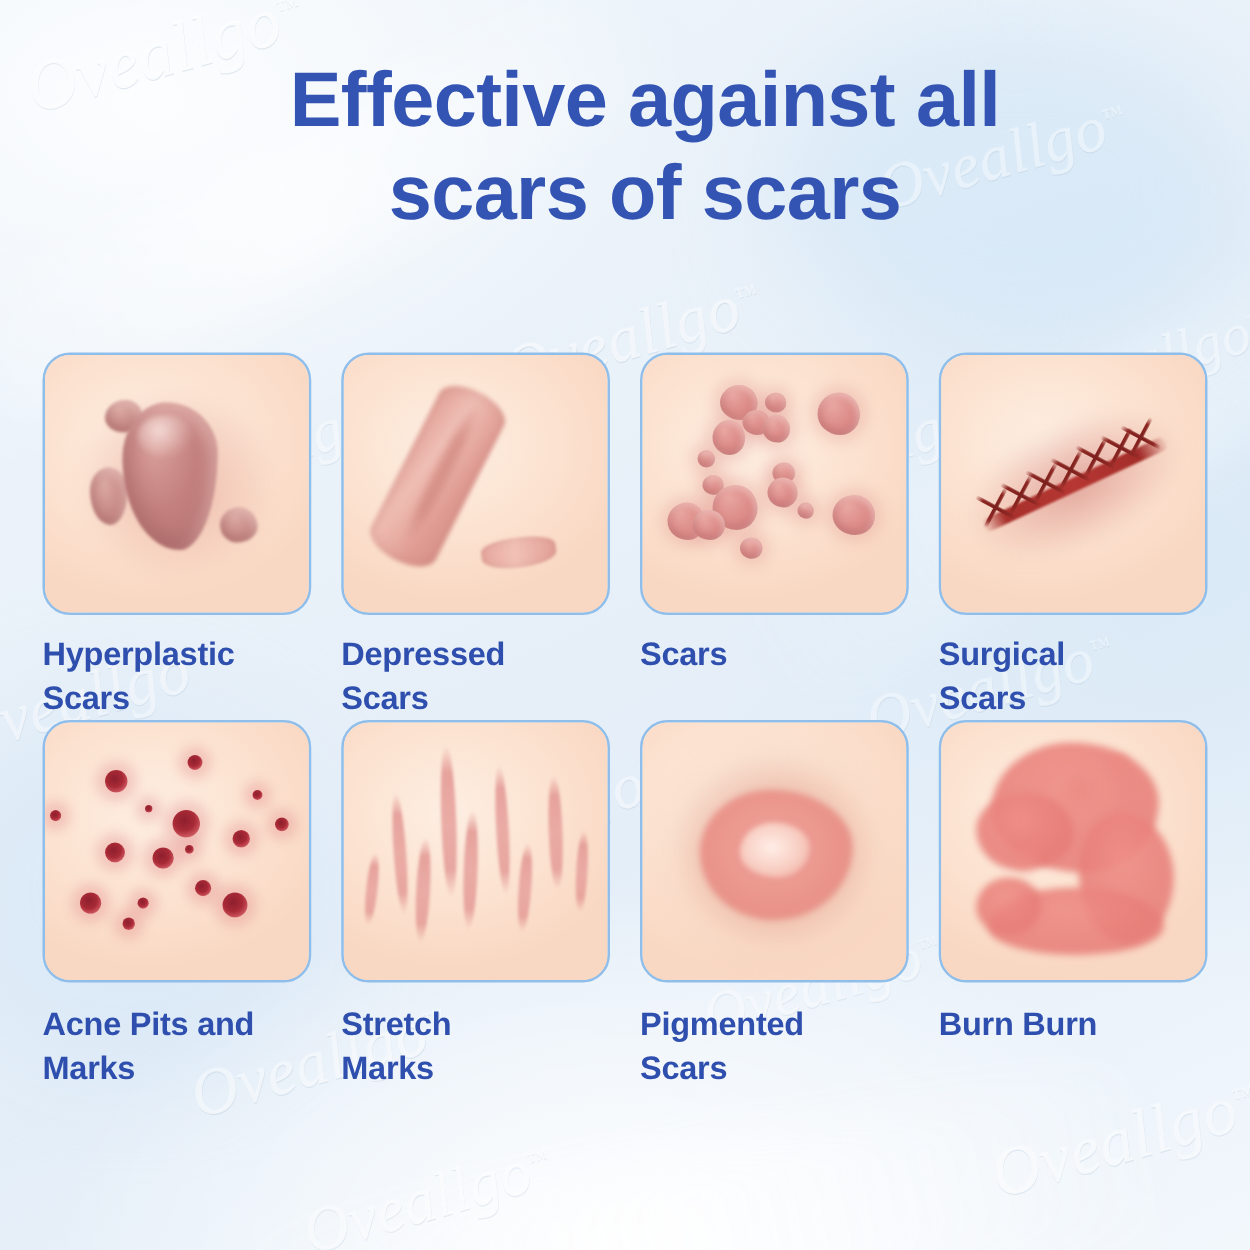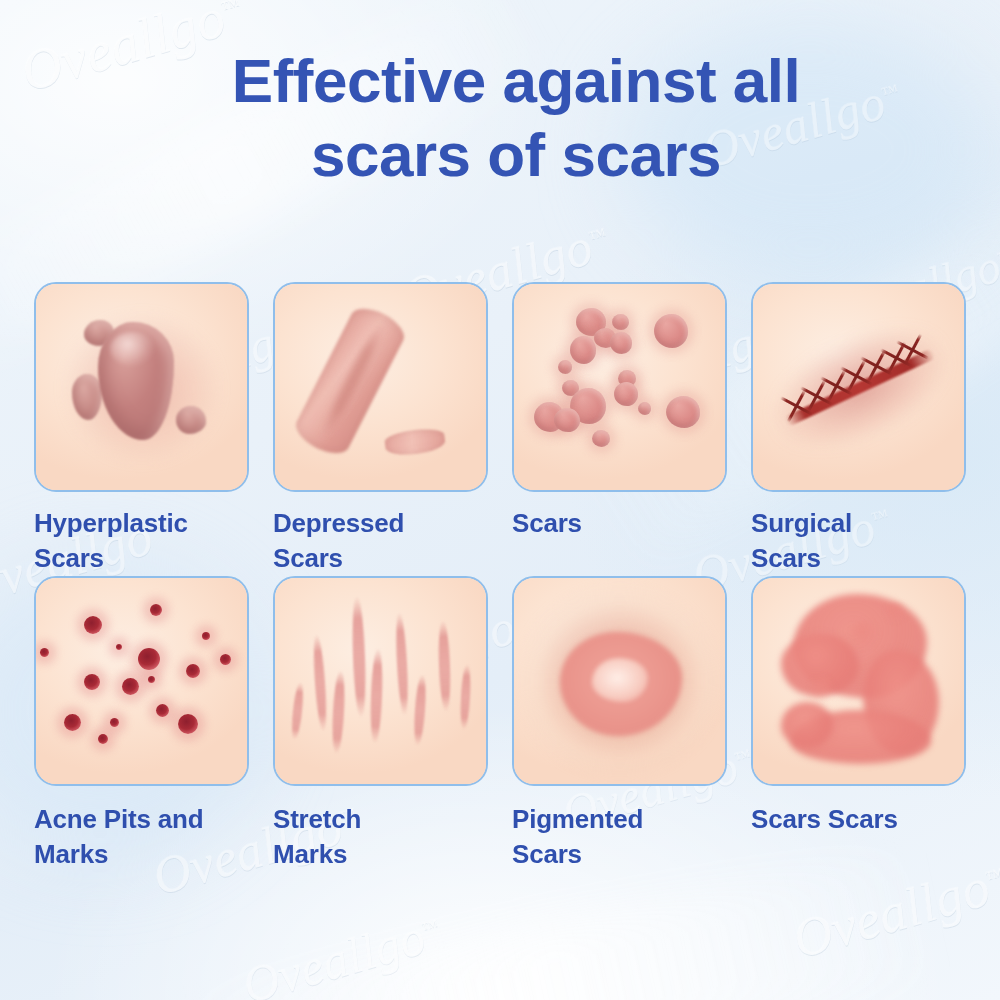--- a/index.html
+++ b/index.html
@@ -427,17 +427,17 @@
             <div class="burn-mass" style="left: 40px; top: 16px; width: 134px; height: 104px; border-radius: 48% 52% 44% 56% / 52% 46% 54% 48%;"></div>
             <div class="burn-mass" style="left: 28px; top: 56px; width: 78px; height: 62px; border-radius: 52% 48% 56% 44% / 48% 54% 46% 52%;"></div>
             <div class="burn-mass" style="left: 110px; top: 72px; width: 76px; height: 104px; border-radius: 44% 56% 50% 50% / 46% 50% 50% 54%;"></div>
             <div class="burn-mass" style="left: 38px; top: 132px; width: 140px; height: 54px; border-radius: 48% 52% 50% 50% / 60% 58% 42% 40%;"></div>
             <div class="burn-mass" style="left: 28px; top: 124px; width: 52px; height: 46px; border-radius: 50% 50% 48% 52% / 52% 48%;"></div>
             <div class="burn-speck" style="left: 56px; top: 98px; width: 26px; height: 26px;"></div>
             <div class="burn-speck" style="left: 96px; top: 42px; width: 30px; height: 30px;"></div>
             <div class="burn-speck" style="left: 132px; top: 24px; width: 22px; height: 22px;"></div>
           </div>
         </div>
-        <div class="caption">Scars Scars</div>
+        <div class="caption">Burn Burn</div>
       </div>
     </div>
 
 </div>
 
 </body></html>

